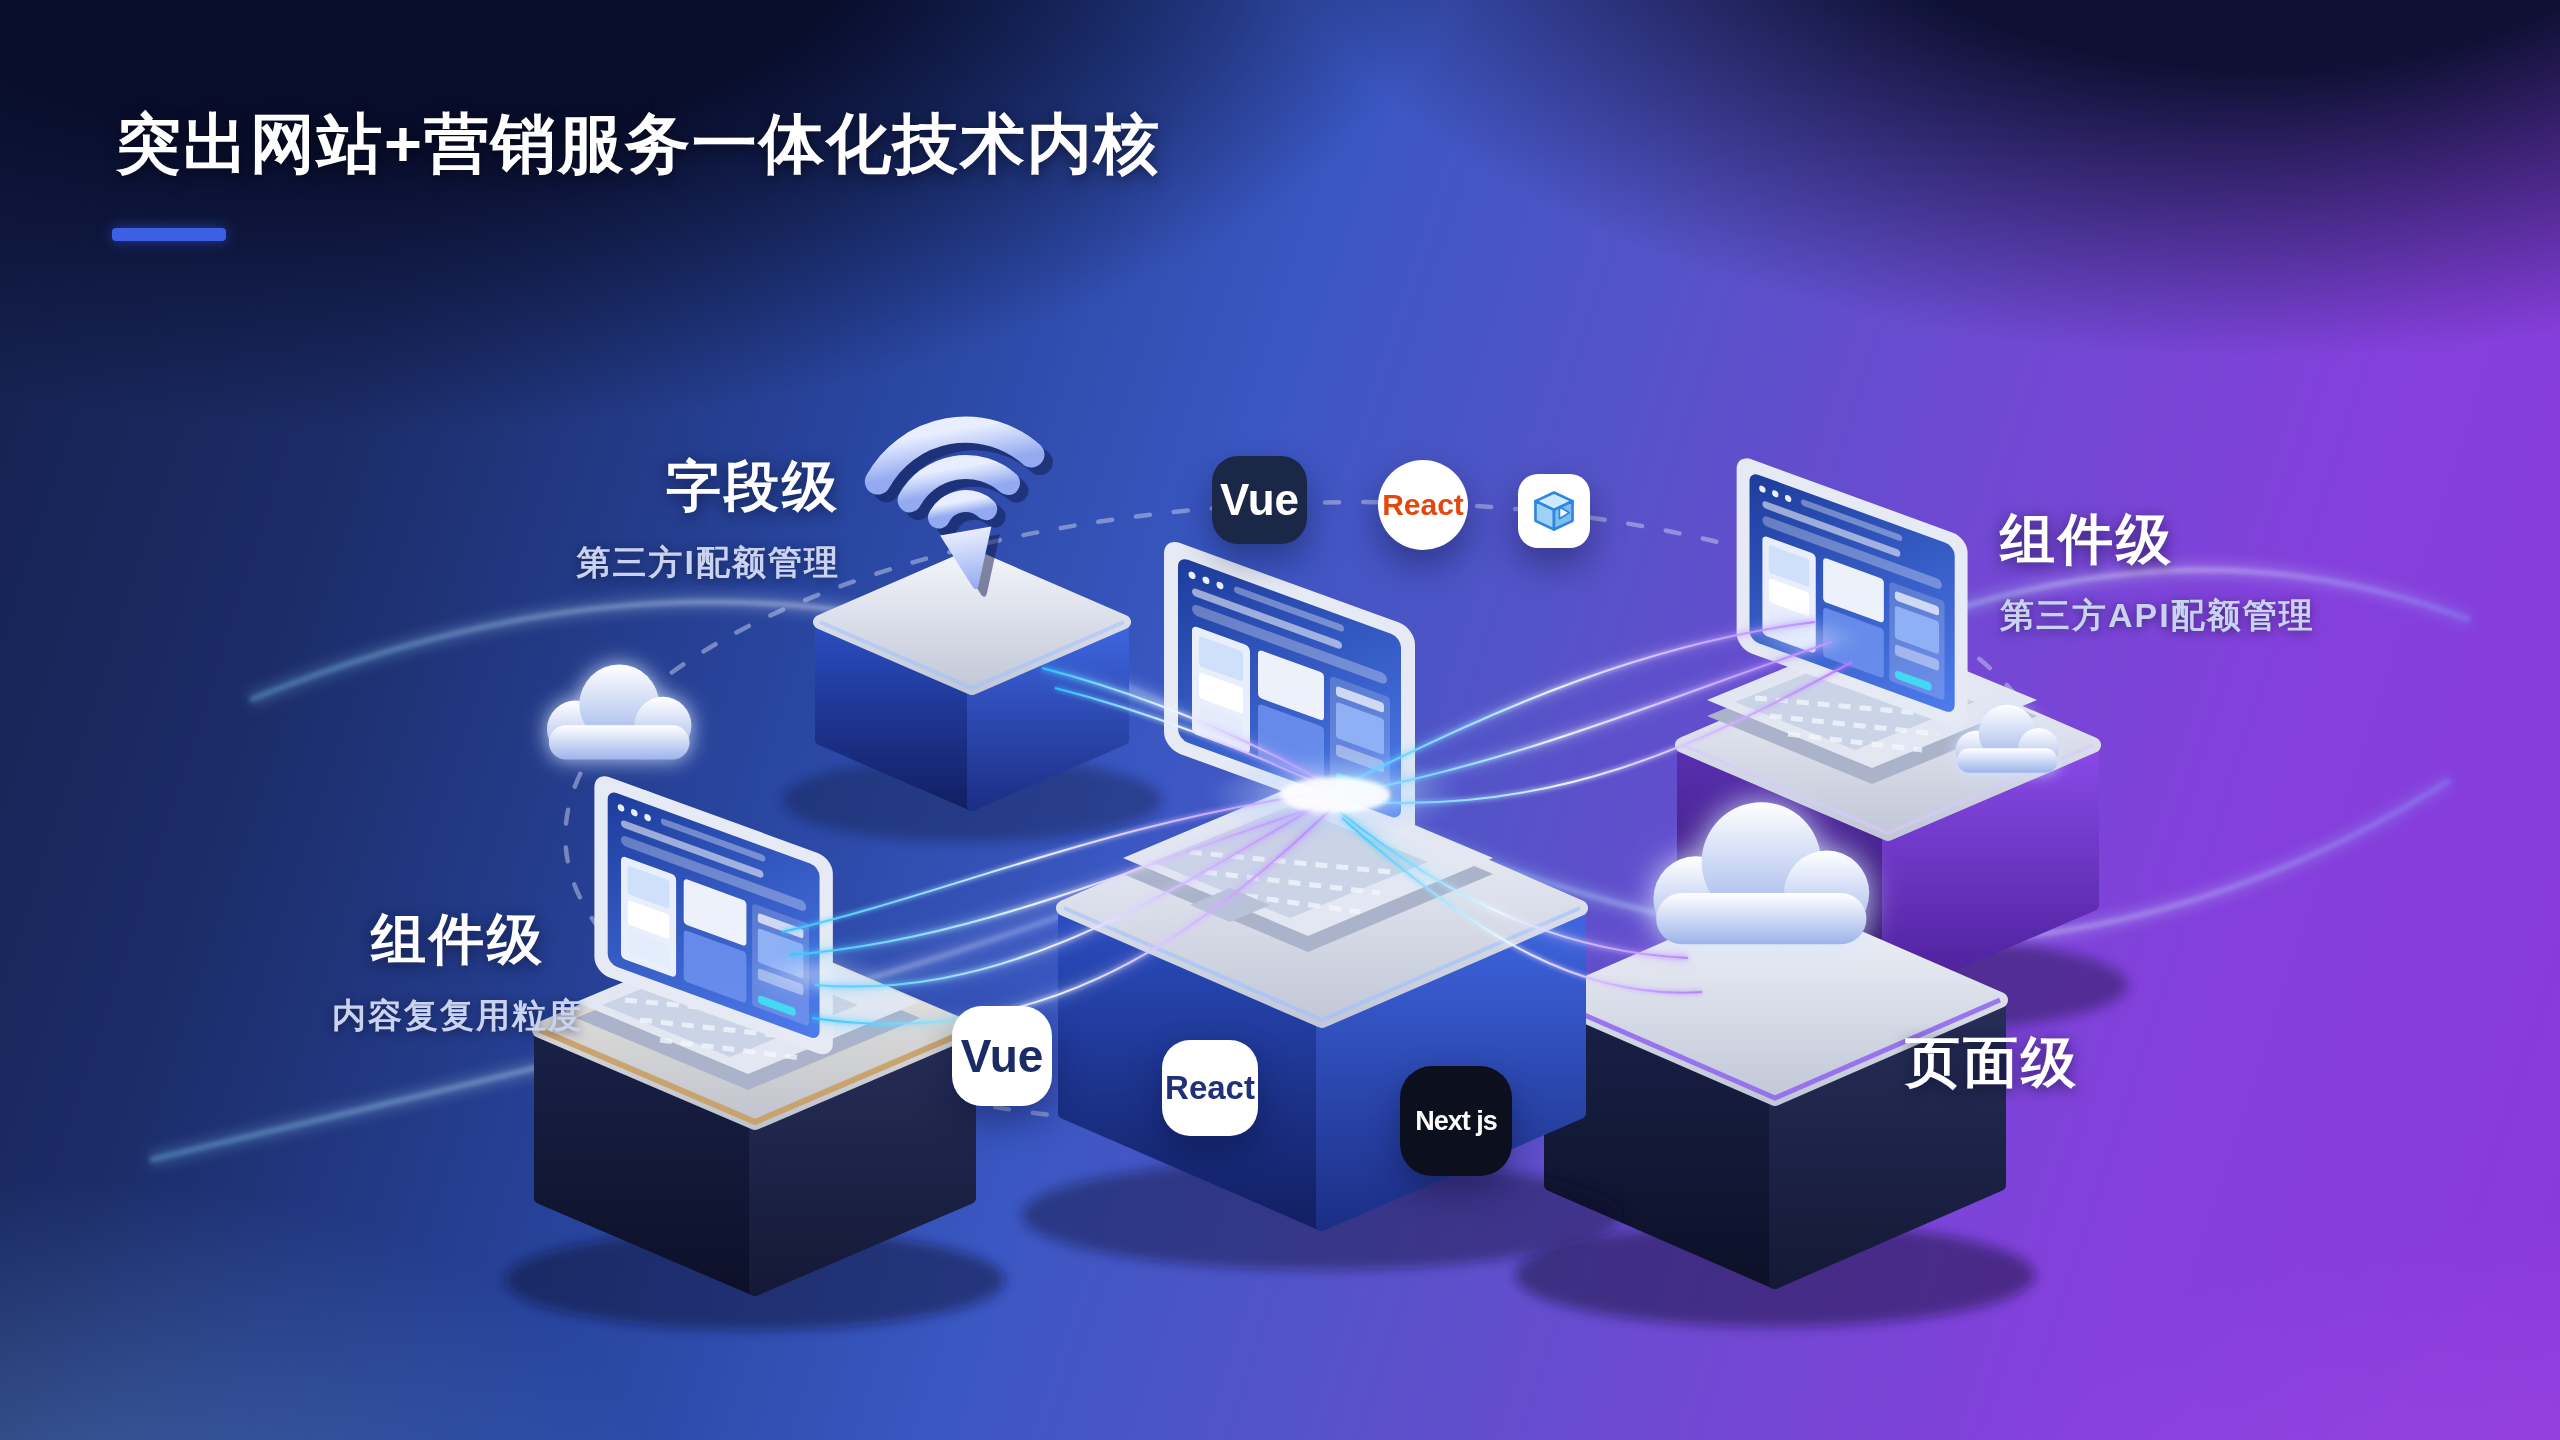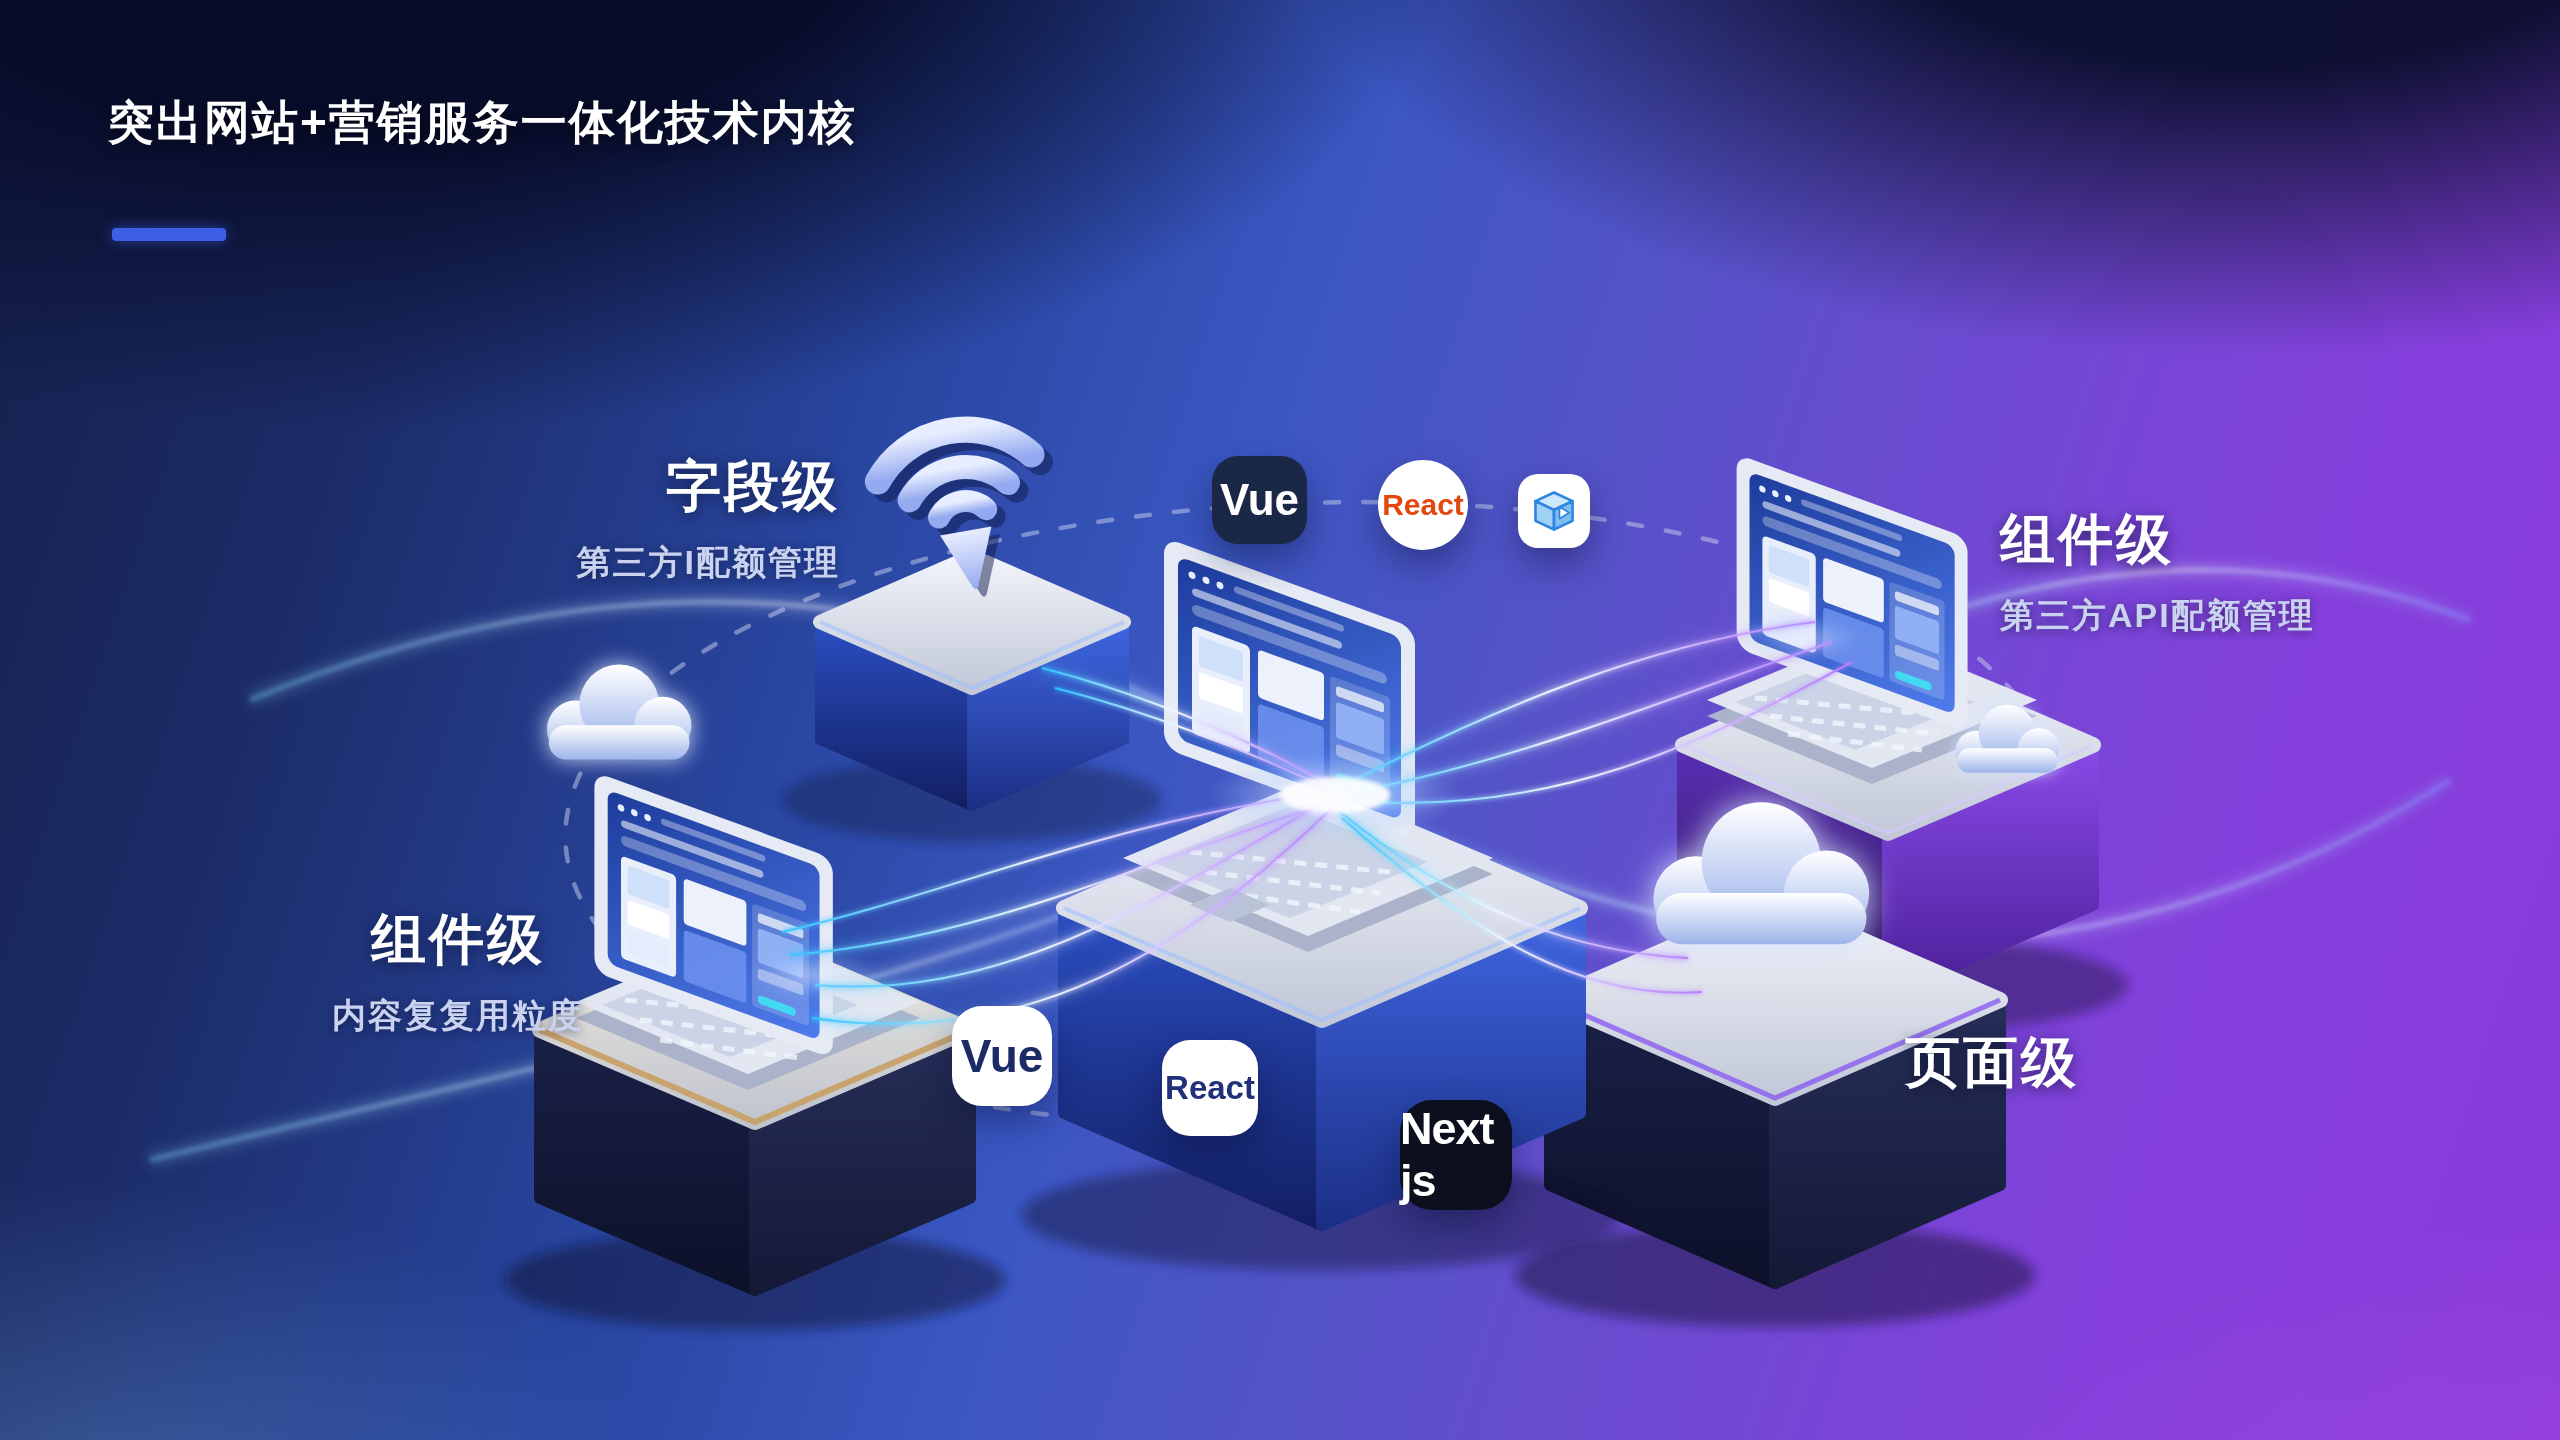--- a/index.html
+++ b/index.html
@@ -9,21 +9,21 @@
     background:
       radial-gradient(1500px 720px at 15% -6%, rgba(8,13,43,1) 32%, rgba(8,13,43,0) 72%),
       radial-gradient(1500px 760px at 88% -10%, rgba(10,14,45,.96) 28%, rgba(10,14,45,0) 66%),
       radial-gradient(950px 560px at 3% 106%, rgba(130,195,255,.30), transparent 62%),
       radial-gradient(1150px 660px at 101% 112%, rgba(220,115,255,.22), transparent 60%),
       linear-gradient(108deg,#141f4a 0%,#1c2c68 16%,#28459f 33%,#3a57c2 46%,#5553c8 58%,#6f49d2 70%,#8440dc 83%,#8a39da 100%);
   }
   
   .title-wrap{position:absolute;left:108px;top:92px;}
   .title-wrap h1{
-    margin:0;font-size:46px;font-weight:900;color:#ffffff;letter-spacing:2px;
+    margin:8px;font-size:65px;font-weight:900;color:#ffffff;letter-spacing:2px;
     text-shadow:0 3px 14px rgba(0,0,10,.55);
   }
   .title-underline{
     position:absolute;left:4px;top:136px;width:114px;height:13px;border-radius:4px;
     background:#3d5fe6;box-shadow:0 0 14px rgba(61,95,230,.55);
   }
   
   svg.scene{position:absolute;left:0;top:0;width:2560px;height:1440px;}
   .bGlow{stroke-width:11;stroke-opacity:.20;fill:none;filter:url(#blur6);}
   .bMid {stroke-width:4.5;stroke-opacity:.50;fill:none;filter:url(#blur2);}
@@ -45,22 +45,22 @@
     font-weight:700;box-shadow:0 16px 34px rgba(8,14,50,.38);}
   #badge-vue-top{left:1212px;top:456px;width:95px;height:88px;border-radius:26px;
     background:#1b2746;color:#ffffff;font-size:44px;}
   #badge-react-top{left:1378px;top:460px;width:90px;height:90px;border-radius:50%;
     background:#ffffff;color:#e2470e;font-size:30px;}
   #badge-cube{left:1518px;top:474px;width:72px;height:74px;border-radius:20px;background:#ffffff;}
   #badge-vue-bottom{left:952px;top:1006px;width:100px;height:100px;border-radius:30px;
     background:#ffffff;color:#1b2b66;font-size:46px;}
   #badge-react-bottom{left:1162px;top:1040px;width:96px;height:96px;border-radius:28px;
     background:#ffffff;color:#20307a;font-size:33px;}
-  #badge-next{left:1400px;top:1100px;width:112px;height:110px;border-radius:32px;
-    background:#0c101e;color:#ffffff;font-size:45px;letter-spacing:-1px;}
+  #badge-next{left:1400px;top:1066px;width:112px;height:110px;border-radius:32px;
+    background:#0c101e;color:#ffffff;font-size:27px;letter-spacing:-1px;}
 </style>
 </head>
 <body>
 
 <div class="stage">
 
   <svg class="scene" viewBox="0 0 2560 1440">
     <defs>
       <linearGradient id="gBeam" x1="0" y1="0" x2="1" y2="0">
         <stop offset="0" stop-color="#2fc4ff"></stop>

